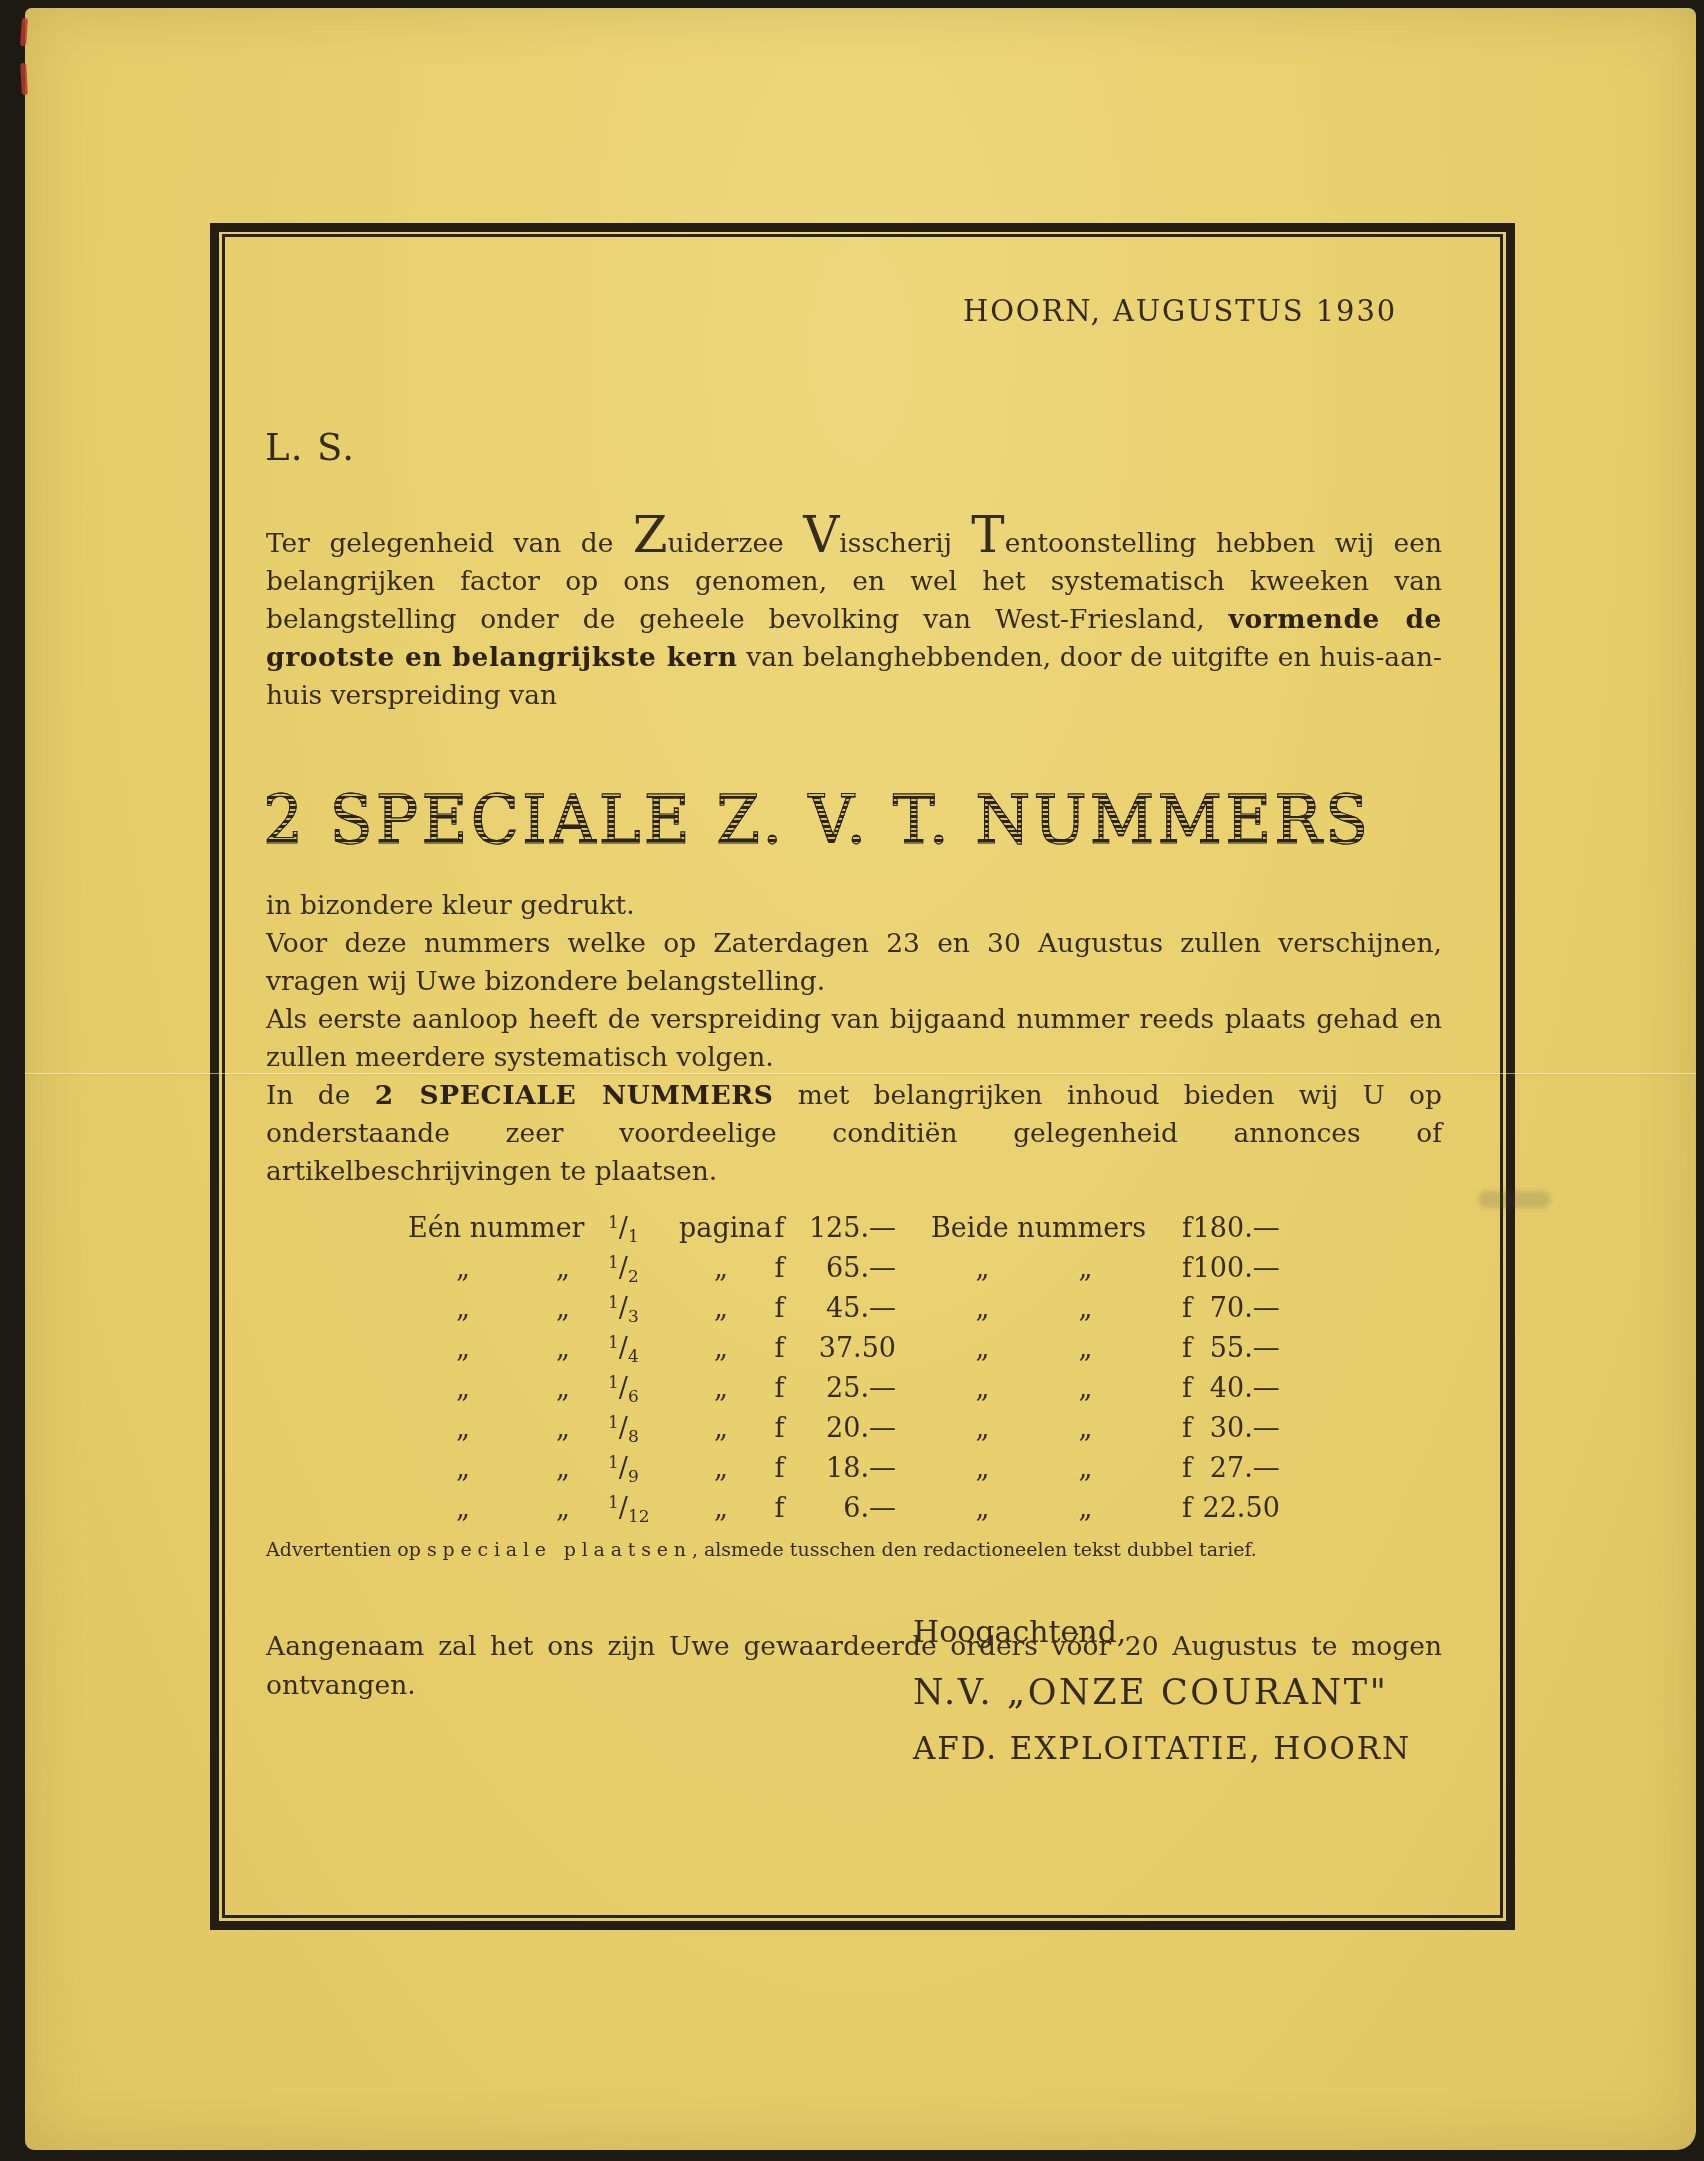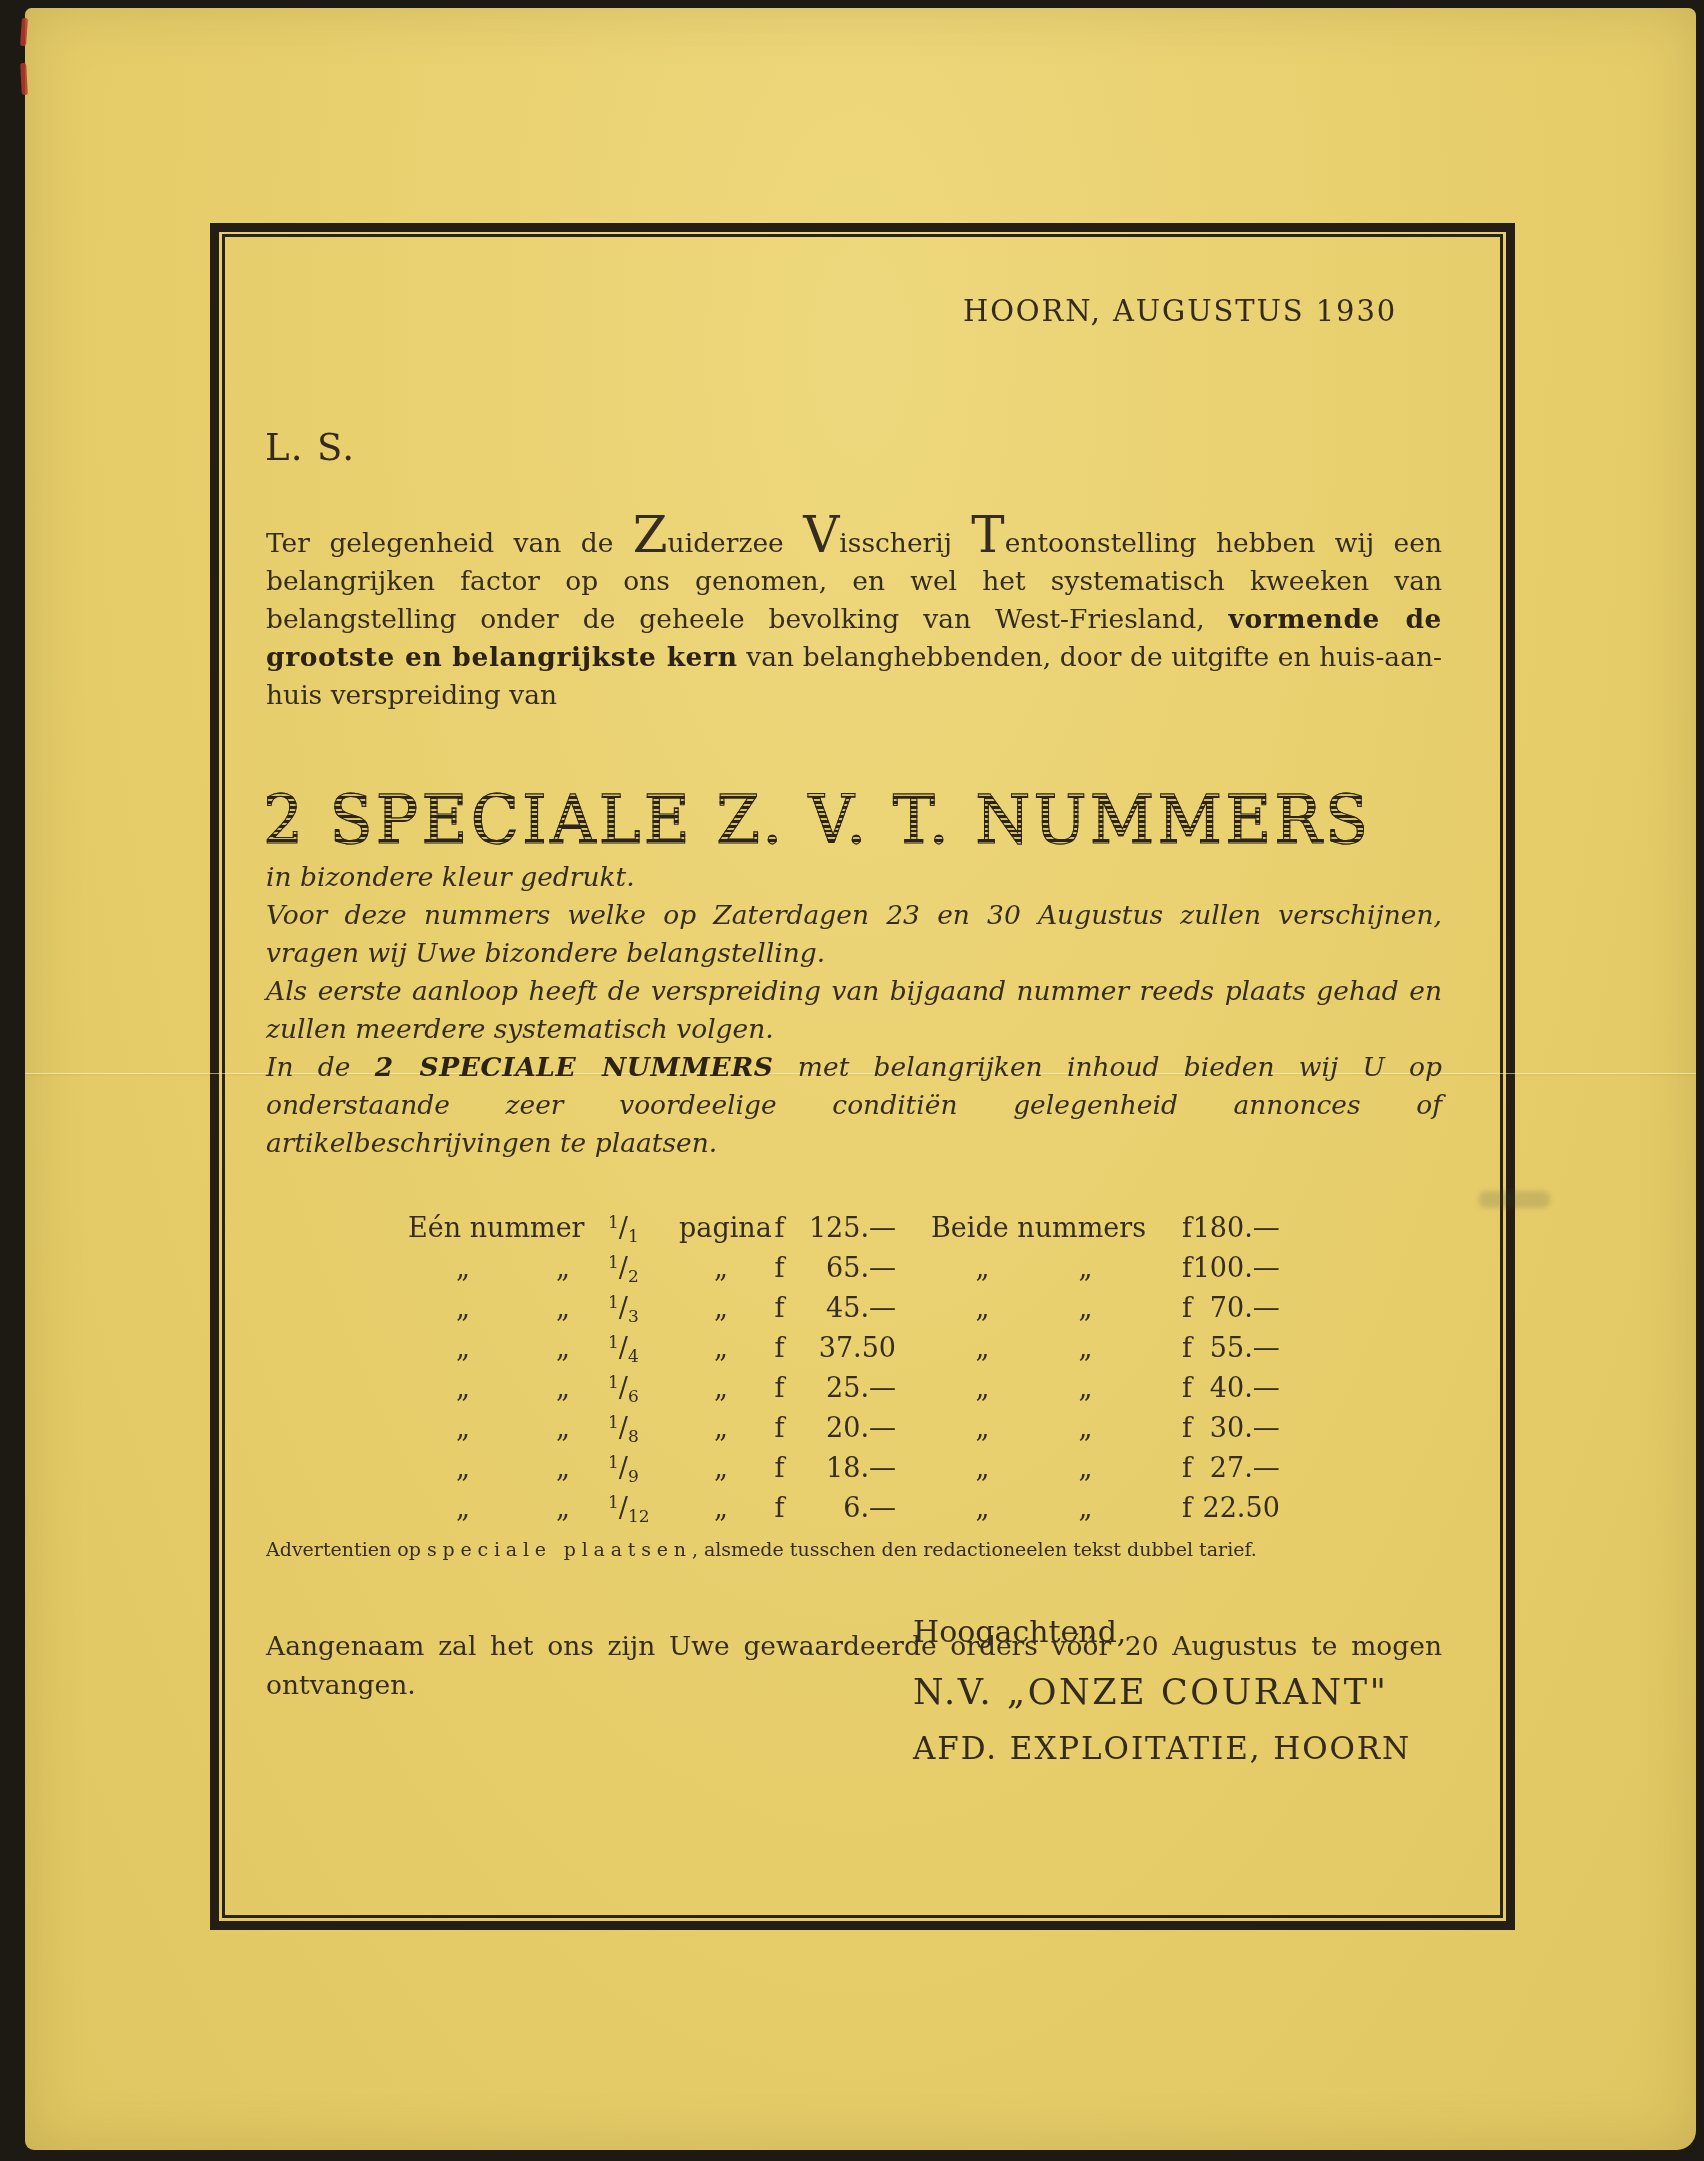--- a/index.html
+++ b/index.html
@@ -66,22 +66,22 @@
   }
   @supports ((-webkit-background-clip: text)){
     .headline{
       background:repeating-linear-gradient(180deg,#2b2418 0px,#2b2418 2.6px,#d9c065 2.6px,#d9c065 4.5px);
       -webkit-background-clip:text;background-clip:text;color:transparent;
       -webkit-text-stroke:1px #2b2418;
     }
   }
   
   .bodyblock{
-    position:absolute;left:241px;top:850px;width:1176px;
-    font-size:26.5px;line-height:38px;color:#362d1f;font-style:italic;
+    position:absolute;left:241px;top:878px;width:1176px;
+    font-size:26.5px;line-height:38px;color:#362d1f;
   }
   .bodyblock p{margin:0;text-align:justify;}
   
   .pricetable{
     position:absolute;left:383px;top:1204px;width:878px;
     font-size:27px;color:#362d1f;
   }
   .t-row{
     display:grid;height:40px;align-items:baseline;
     grid-template-columns:110px 90px 71px 84px 168px 103px 103px 148px;

